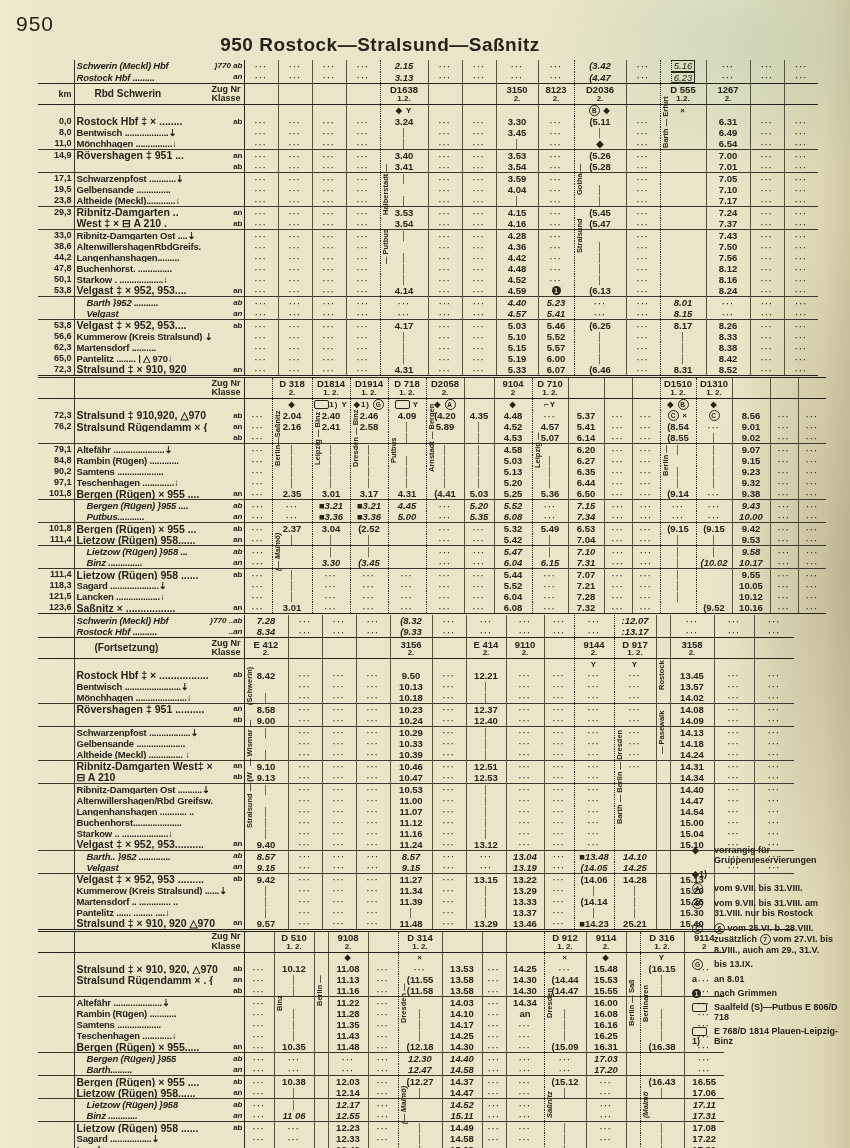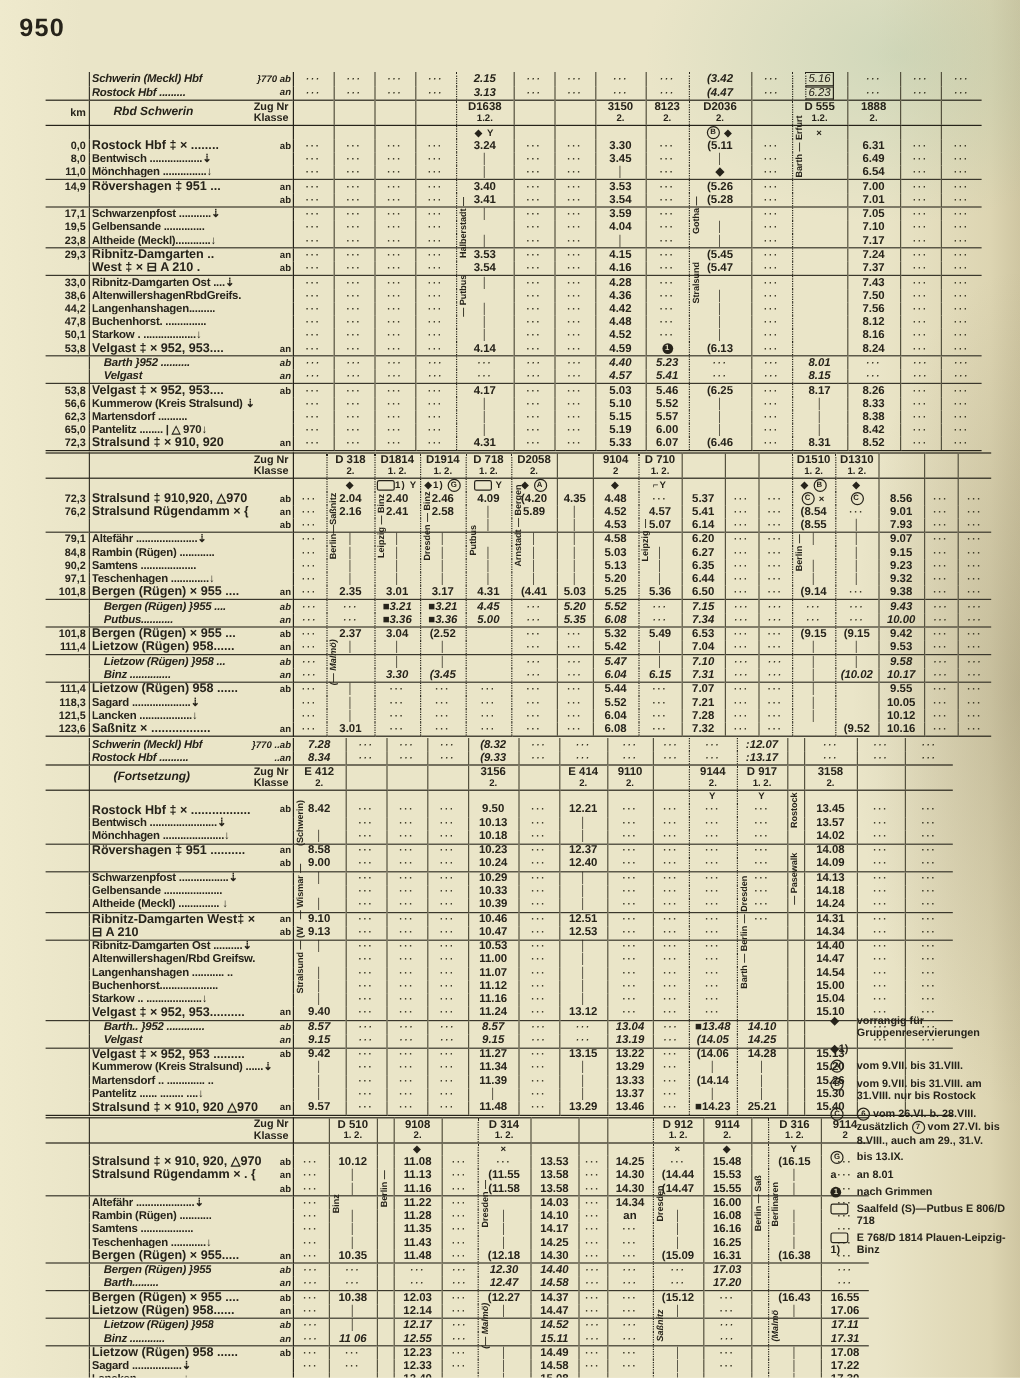--- a/index.html
+++ b/index.html
@@ -3,21 +3,21 @@
 <meta charset="utf-8">
 <style>
   html,body{margin:0;padding:0}
   .page{position:relative;width:850px;height:1148px;overflow:hidden;
     font-family:"Liberation Sans",sans-serif;color:#26231a;
     background:
       radial-gradient(ellipse 300px 200px at 88% 4%, rgba(160,190,160,.35), transparent 70%),
       radial-gradient(ellipse 200px 500px at 100% 50%, rgba(120,110,80,.25), transparent 70%),
       linear-gradient(90deg,#efeacd 0%,#eae5c8 8%,#eae5c8 86%,#ddd5b2 97%,#cfc6a2 100%),
       #eae5c8;}
-  .corner{position:absolute;left:16px;top:12px;font-size:21px;font-weight:bold;letter-spacing:1px}
+  .corner{position:absolute;left:16px;top:12px;font-size:21px;font-weight:normal;letter-spacing:1px}
   .title{position:absolute;left:0;top:34px;width:760px;text-align:center;font-size:19px;font-weight:bold;letter-spacing:.5px}
   .sheet{position:absolute;left:38px;top:60px;width:800px}
   table{border-collapse:collapse;table-layout:fixed;margin:0 0 1px 0}
   td{padding:0;position:relative;overflow:visible;vertical-align:middle;height:11px;
      font-size:9.5px;font-weight:bold;text-align:center;line-height:1;white-space:nowrap}
   tr{height:11px}
   td.km{text-align:right;padding-right:2px;font-size:9px;border-right:1px solid #3a372c}
   td.st{text-align:left;border-right:1.4px solid #26231a;padding-left:2px}
   .strow{display:flex;justify-content:space-between;align-items:center}
   .nm{overflow:hidden;white-space:nowrap;font-size:9.5px;letter-spacing:-.2px}
@@ -37,38 +37,39 @@
   .cl{font-size:8.5px;font-weight:normal}
   i{font-style:italic}
   .vt{position:absolute;left:0px;top:50%;transform:translateY(-50%) rotate(180deg);
       writing-mode:vertical-rl;font-size:7.5px;font-weight:bold;letter-spacing:0;
       white-space:nowrap;z-index:4;pointer-events:none;line-height:1;
       display:flex;align-items:center;justify-content:center;width:10px}
   .bx{display:inline-block;border:1.4px solid #26231a;border-left:1.6px dotted #26231a;padding:0 2px;font-weight:normal}
   .tn{font-size:9.5px;font-weight:bold}
   .tk{font-size:8px;font-weight:bold}
   .hl{display:flex;justify-content:space-between;align-items:center}
-  .hname{font-style:italic;font-size:10px;padding-left:18px}
-  .zk{text-align:left;font-size:9px;line-height:1.05;padding-right:3px}
+  .hname{font-size:10px;padding-left:18px}
+  .zk{text-align:center;font-size:9px;line-height:1.05;padding-right:3px}
   .cc{display:inline-block;width:9px;height:9px;border:1.2px solid #26231a;border-radius:50%;
       font-size:6.5px;line-height:9px;text-align:center;vertical-align:middle;font-weight:bold}
   .nc{display:inline-block;width:9px;height:9px;background:#26231a;color:#eae5c8;border-radius:50%;
       font-size:6.5px;line-height:9px;text-align:center;vertical-align:middle;font-weight:bold}
   .bus{display:inline-block;width:13px;height:7px;border:1.2px solid #26231a;border-radius:2px;vertical-align:middle}
   .notes{position:absolute;right:6px;top:845px;width:152px;font-size:9px;font-weight:bold;line-height:1.12}
   .note{display:flex;margin-bottom:4px}
   .nsym{flex:0 0 22px}
   .ntext{flex:1}
   .sy{font-size:8px;letter-spacing:1px}
 </style>
 </head>
 <body>
 
 <div class="page">
   <div class="corner">950</div>
+  <div class="title">950   Rostock—Stralsund—Saßnitz</div>
   <div class="sheet" id="sheet">
       <table style="width: 780px;">
         <colgroup>
           <col style="width:36px">
           <col style="width:170px">
           <col style="width:34px">
           <col style="width:34px">
           <col style="width:34px">
           <col style="width:34px">
           <col style="width:48px">
@@ -182,21 +183,21 @@
             </td>
             <td class="tc">
               <div class="tn"></div>
               <div class="tk"></div>
             </td>
             <td class="tc dlft">
               <div class="tn">D 555</div>
               <div class="tk">1.2.</div>
             </td>
             <td class="tc">
-              <div class="tn">1888</div>
+              <div class="tn">1267</div>
               <div class="tk">2.</div>
             </td>
             <td class="tc">
               <div class="tn"></div>
               <div class="tk"></div>
             </td>
             <td class="tc">
               <div class="tn"></div>
               <div class="tk"></div>
             </td>
@@ -980,21 +981,21 @@
               <span class="vt" style="height:62px">Arnstadt — Bergen</span>
             </td>
             <td class="tc"><span class="cl">│</span></td>
             <td class="tc">4.53</td>
             <td class="tc dlft">5.07</td>
             <td class="tc">6.14</td>
             <td class="tc"><span class="dt">···</span></td>
             <td class="tc"><span class="dt">···</span></td>
             <td class="tc dlft">(8.55</td>
             <td class="tc dlft"><span class="cl">│</span></td>
-            <td class="tc">7.93</td>
+            <td class="tc">9.02</td>
             <td class="tc"><span class="dt">···</span></td>
             <td class="tc"><span class="dt">···</span></td>
           </tr>
           <tr class="sep ">
             <td class="km">79,1</td>
             <td class="st">
               <div class="strow">
                 <span class="nm">Altefähr .....................⇣</span>
                 <span class="mk"></span>
               </div>

